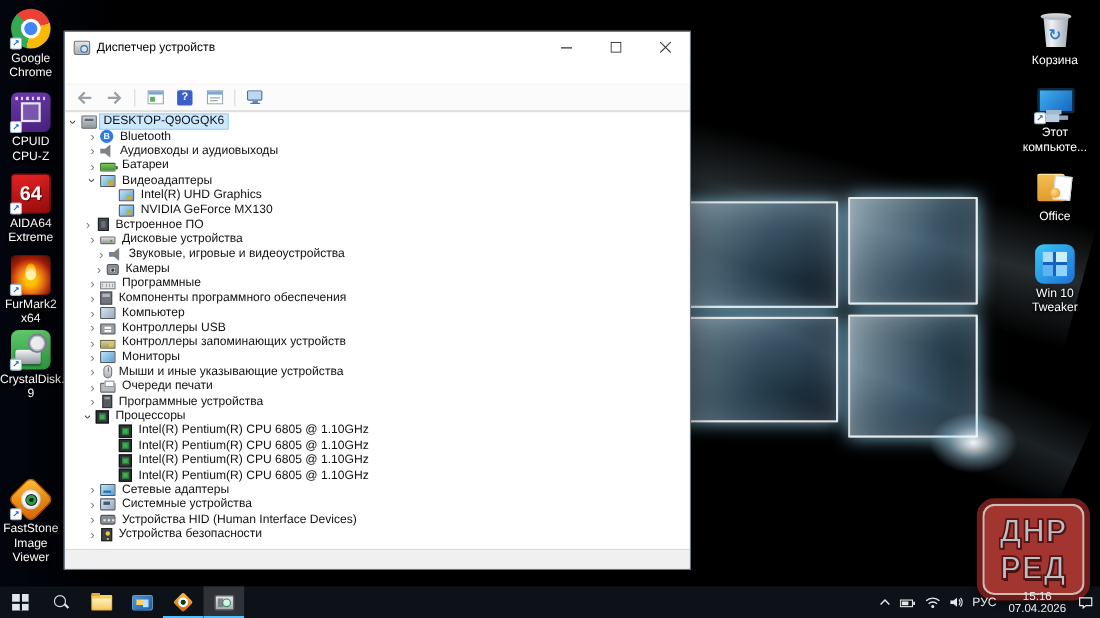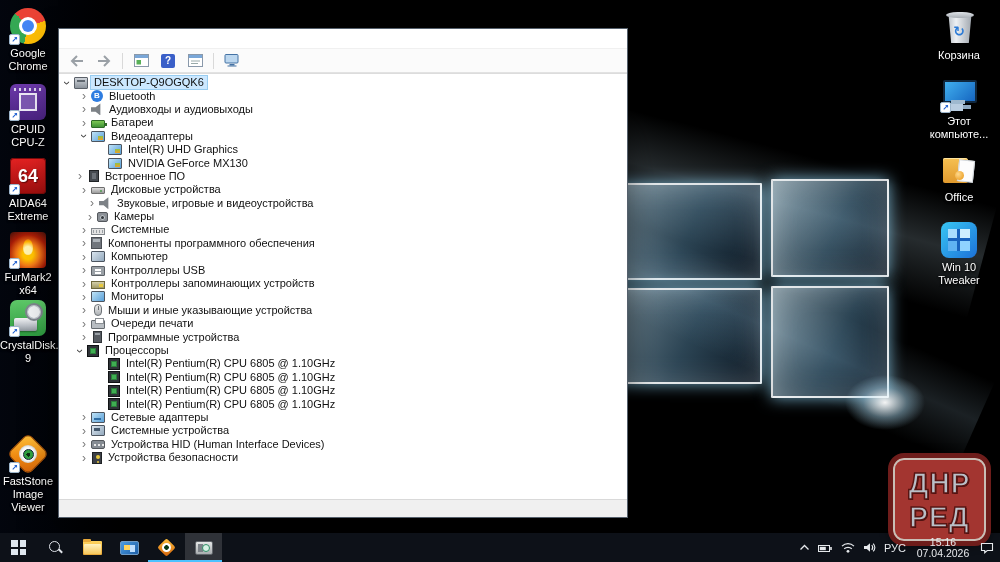--- a/index.html
+++ b/index.html
@@ -339,20 +339,42 @@
       <div class="desk-icon" style="top: 222px;">
         <span class="dk i-tweaker">
           <i class="ibadge"></i>
         </span>
         <span class="dlabel">Win 10
 Tweaker</span>
       </div>
     </div>
 
   <div class="win">
+    <div class="titlebar">
+      <div class="title-left">
+        <span class="app-ico"></span>
+        <span class="title-text">Диспетчер устройств</span>
+      </div>
+      <div class="wbtn">
+        <svg width="10" height="10">
+            <line x1="0" y1="5.5" x2="10" y2="5.5" stroke="#333" stroke-width="1"></line>
+          </svg>
+      </div>
+      <div class="wbtn">
+        <svg width="10" height="10">
+            <rect x="0.5" y="0.5" width="9" height="9" fill="none" stroke="#333" stroke-width="1"></rect>
+          </svg>
+      </div>
+      <div class="wbtn">
+        <svg width="10" height="10">
+            <line x1="0" y1="0" x2="10" y2="10" stroke="#333" stroke-width="1"></line>
+            <line x1="10" y1="0" x2="0" y2="10" stroke="#333" stroke-width="1"></line>
+          </svg>
+      </div>
+    </div>
 
     <div class="menubar">
 
     <span class="menu-item"></span>
         <span class="menu-item"></span>
         <span class="menu-item"></span>
         <span class="menu-item"></span>
       </div>
 
     <div class="toolbar">
@@ -448,21 +470,21 @@
           <span class="tlabel">Звуковые, игровые и видеоустройства</span>
         </div>
         <div class="trow collapsed" style="padding-left: 25px;">
           <span class="chev"></span>
           <span class="ti i-camera"></span>
           <span class="tlabel">Камеры</span>
         </div>
         <div class="trow collapsed" style="padding-left: 19px;">
           <span class="chev"></span>
           <span class="ti i-keyboard"></span>
-          <span class="tlabel">Системные</span>
+          <span class="tlabel">Программные</span>
         </div>
         <div class="trow collapsed" style="padding-left: 19px;">
           <span class="chev"></span>
           <span class="ti i-software"></span>
           <span class="tlabel">Компоненты программного обеспечения</span>
         </div>
         <div class="trow collapsed" style="padding-left: 19px;">
           <span class="chev"></span>
           <span class="ti i-pc"></span>
           <span class="tlabel">Компьютер</span>

